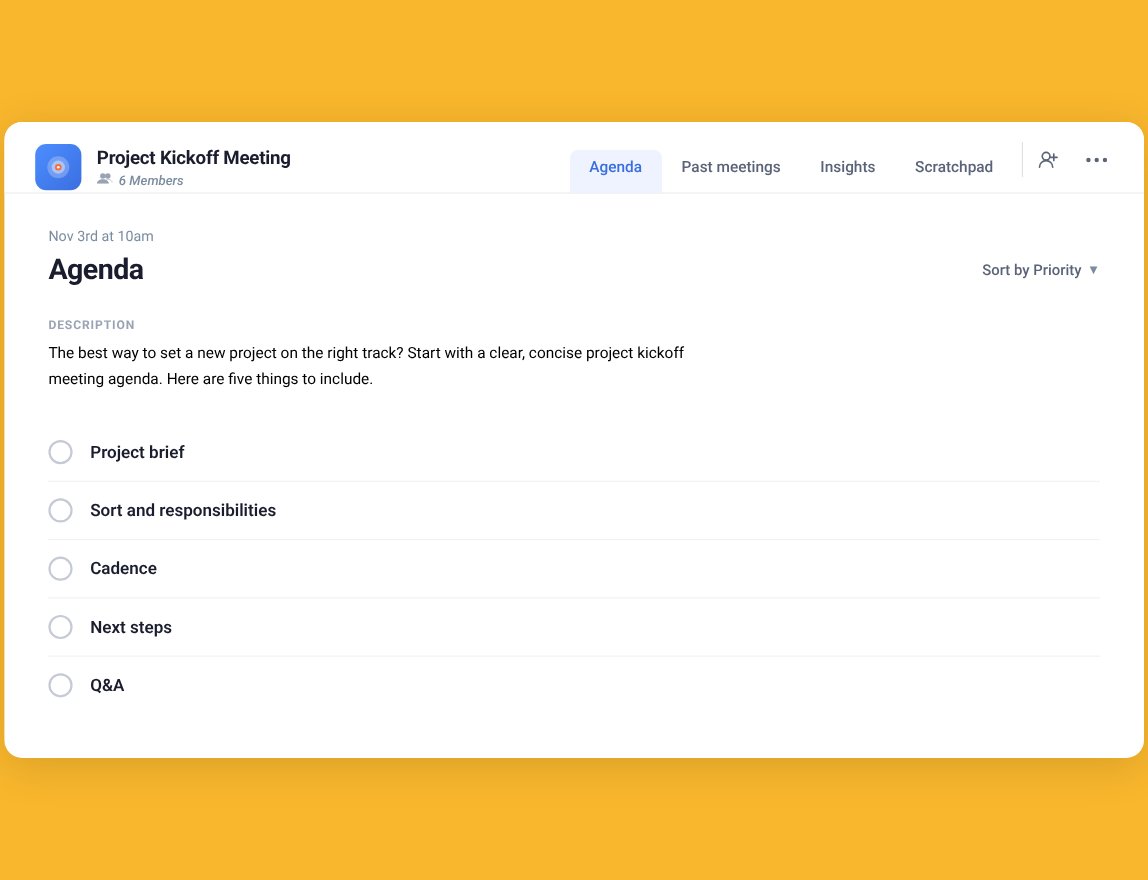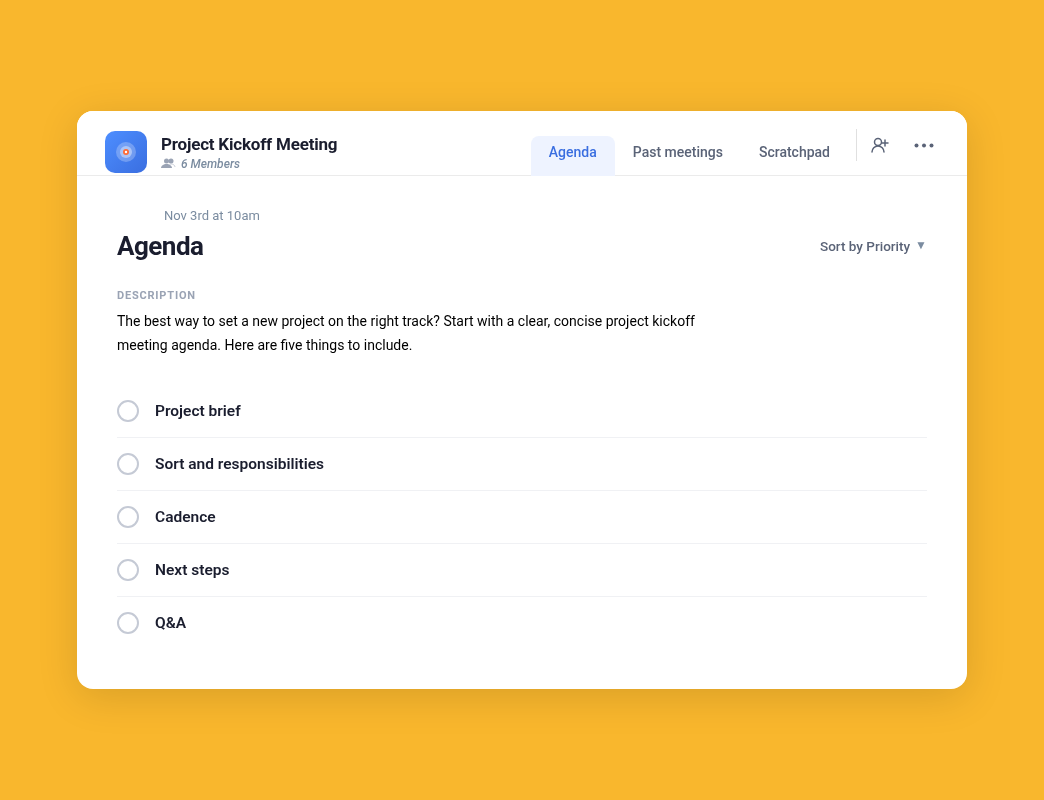--- a/index.html
+++ b/index.html
@@ -13,21 +13,21 @@
       display: flex;
       align-items: center;
       justify-content: center;
       min-height: 100vh;
       font-family: -apple-system, BlinkMacSystemFont, 'Segoe UI', Roboto, sans-serif;
     }
 
     .window {
       background: #ffffff;
       border-radius: 16px;
-      width: 890px;
+      width: 1036px;
       min-height: 540px;
       box-shadow: 0 8px 40px rgba(0,0,0,0.13);
       overflow: hidden;
     }
 
     .header {
       display: flex;
       align-items: center;
       padding: 18px 28px 0 28px;
       border-bottom: 1px solid #ebebeb;
@@ -144,21 +144,20 @@
 
     .content {
       padding: 32px 40px 40px 40px;
     }
 
     .date-label {
       font-size: 13px;
       color: #7b8ca0;
       margin-bottom: 8px;
       font-weight: 400;
-      margin-left: 47px;
     }
 
     .agenda-header-row {
       display: flex;
       align-items: center;
       justify-content: space-between;
       margin-bottom: 28px;
     }
 
     .agenda-title {
@@ -264,20 +263,21 @@
             </svg>
           </span>
           <span class="members-label">6 Members</span>
         </div>
       </div>
     </div>
 
     <div class="header-nav">
       <div class="nav-tab active">Agenda</div>
       <div class="nav-tab">Past meetings</div>
+      <div class="nav-tab">Insights</div>
       <div class="nav-tab">Scratchpad</div>
       <div class="nav-divider"></div>
     </div>
 
     <div class="header-actions">
       <button class="action-btn">
         <svg width="20" height="20" viewBox="0 0 20 20" fill="none">
           <circle cx="8" cy="7" r="3.5" stroke="#5a6377" stroke-width="1.5"></circle>
           <path d="M2 17c0-3.3 2.7-6 6-6s6 2.7 6 6" stroke="#5a6377" stroke-width="1.5" stroke-linecap="round"></path>
           <line x1="15" y1="5" x2="15" y2="11" stroke="#5a6377" stroke-width="1.5" stroke-linecap="round"></line>

